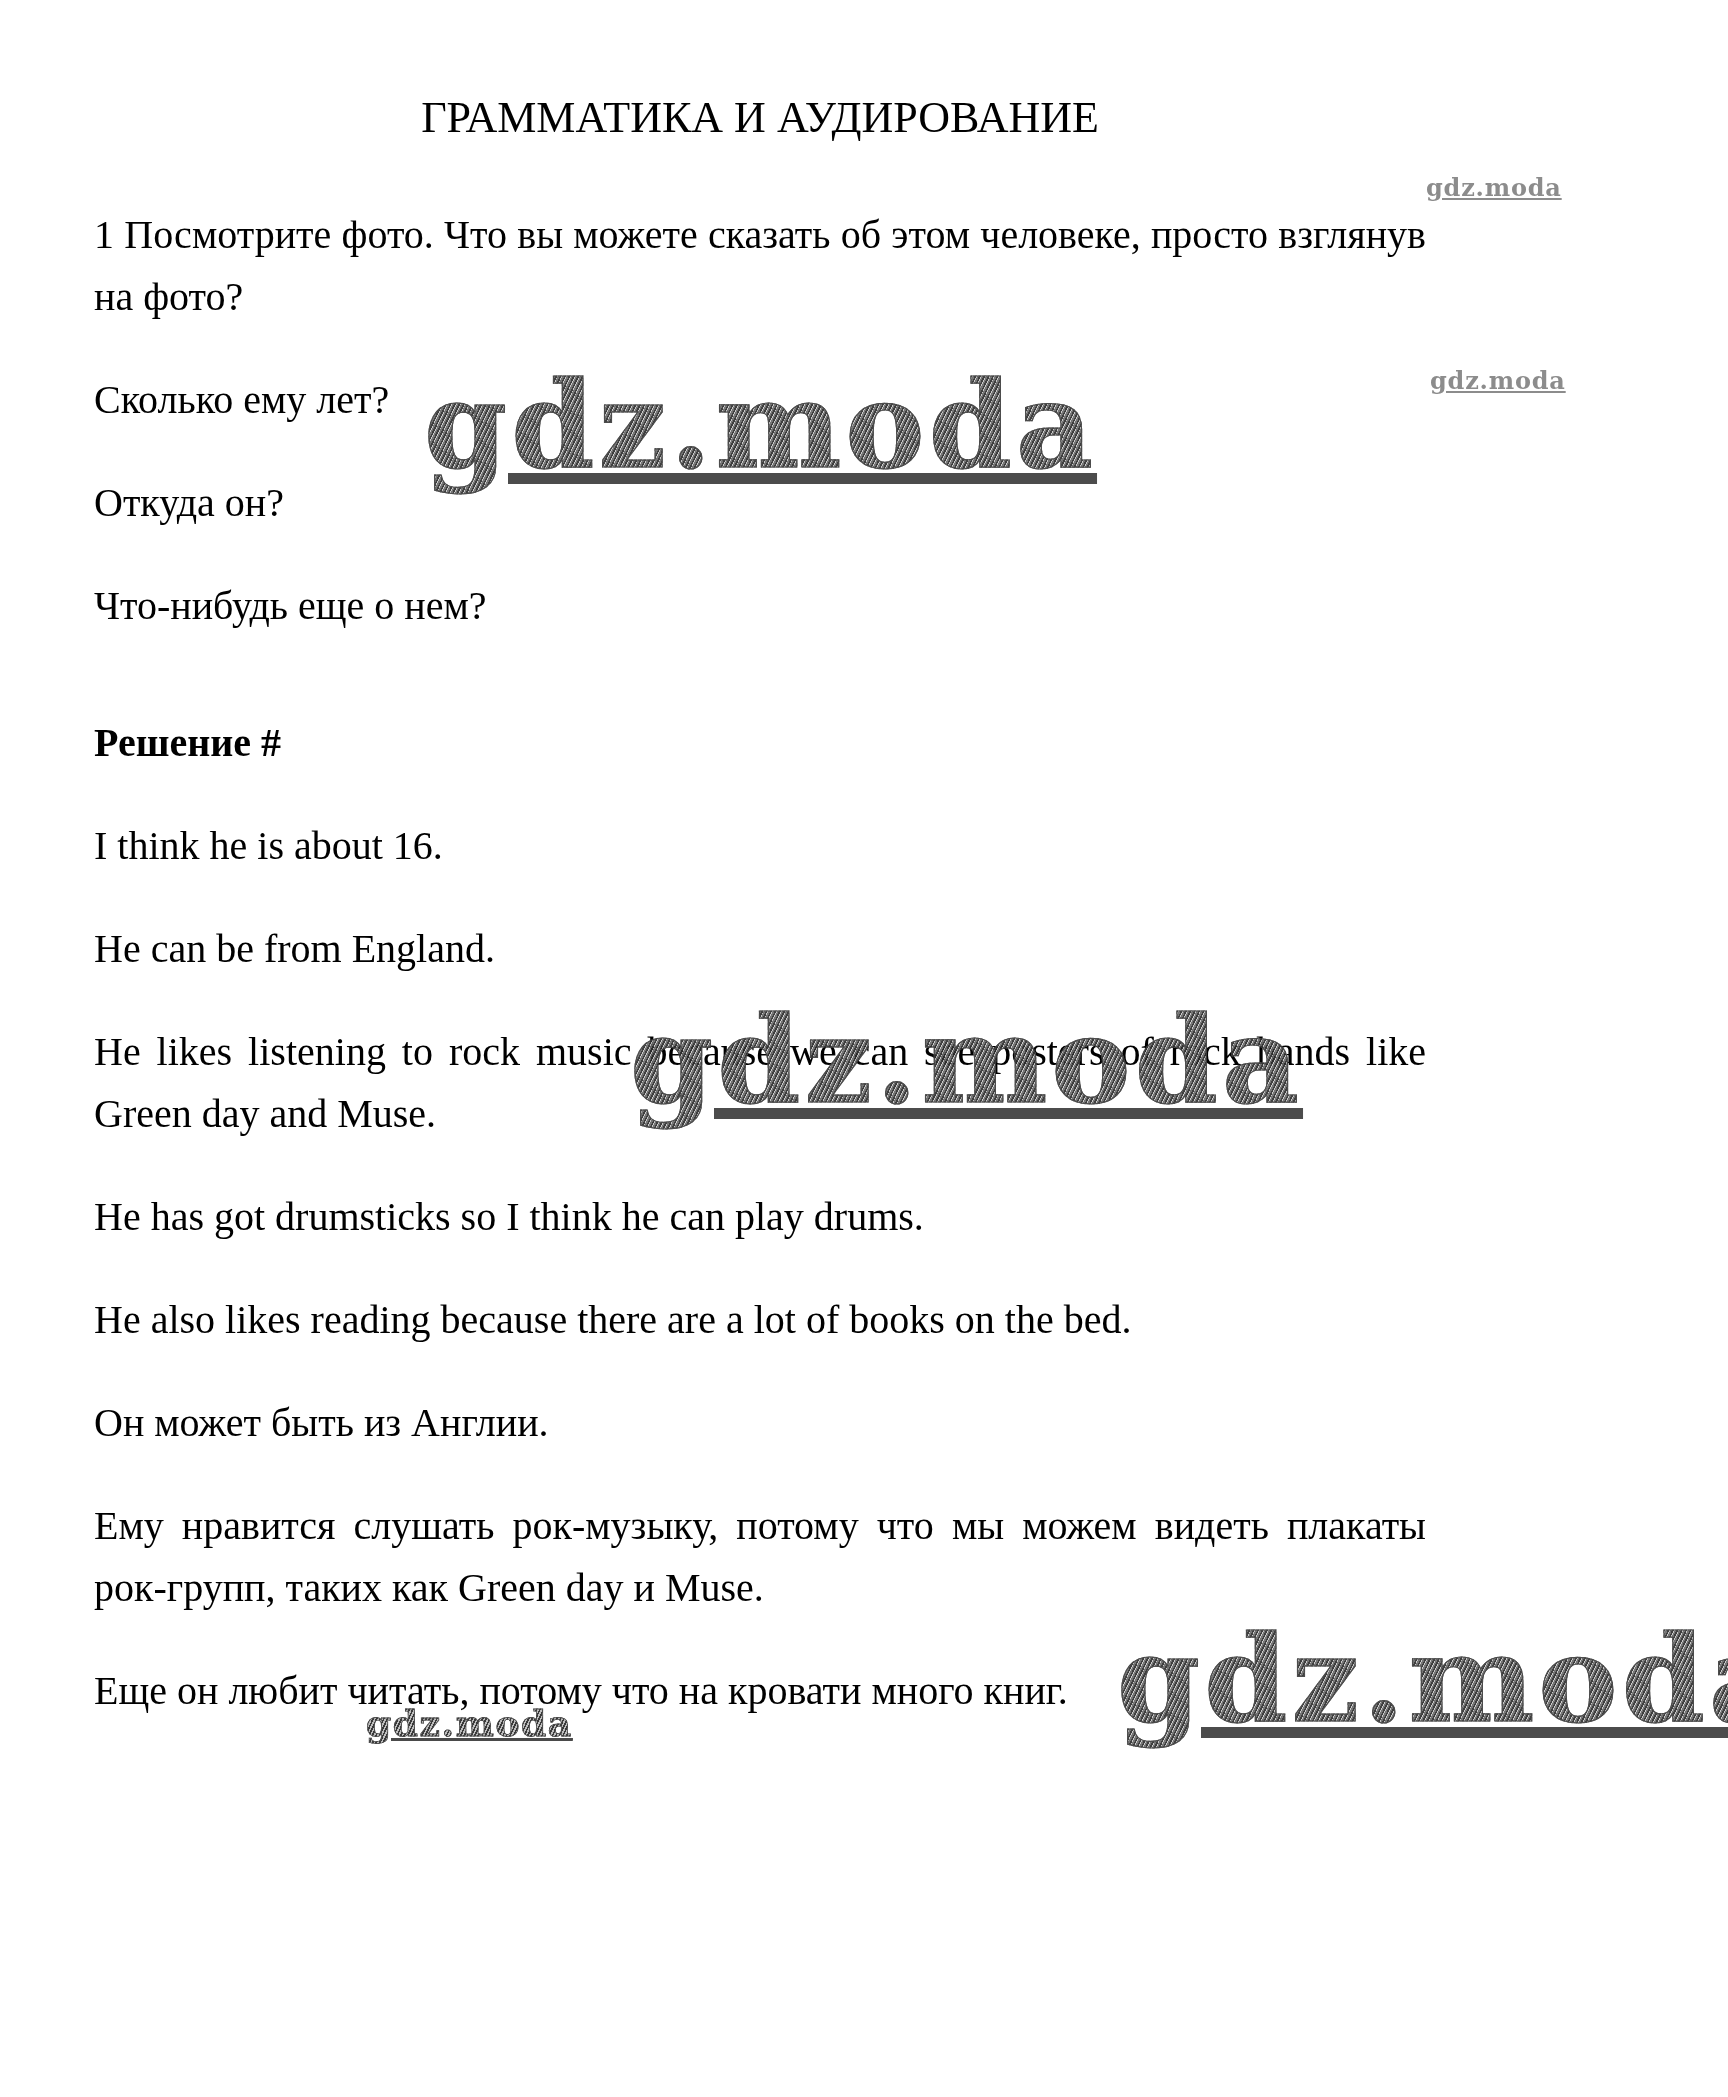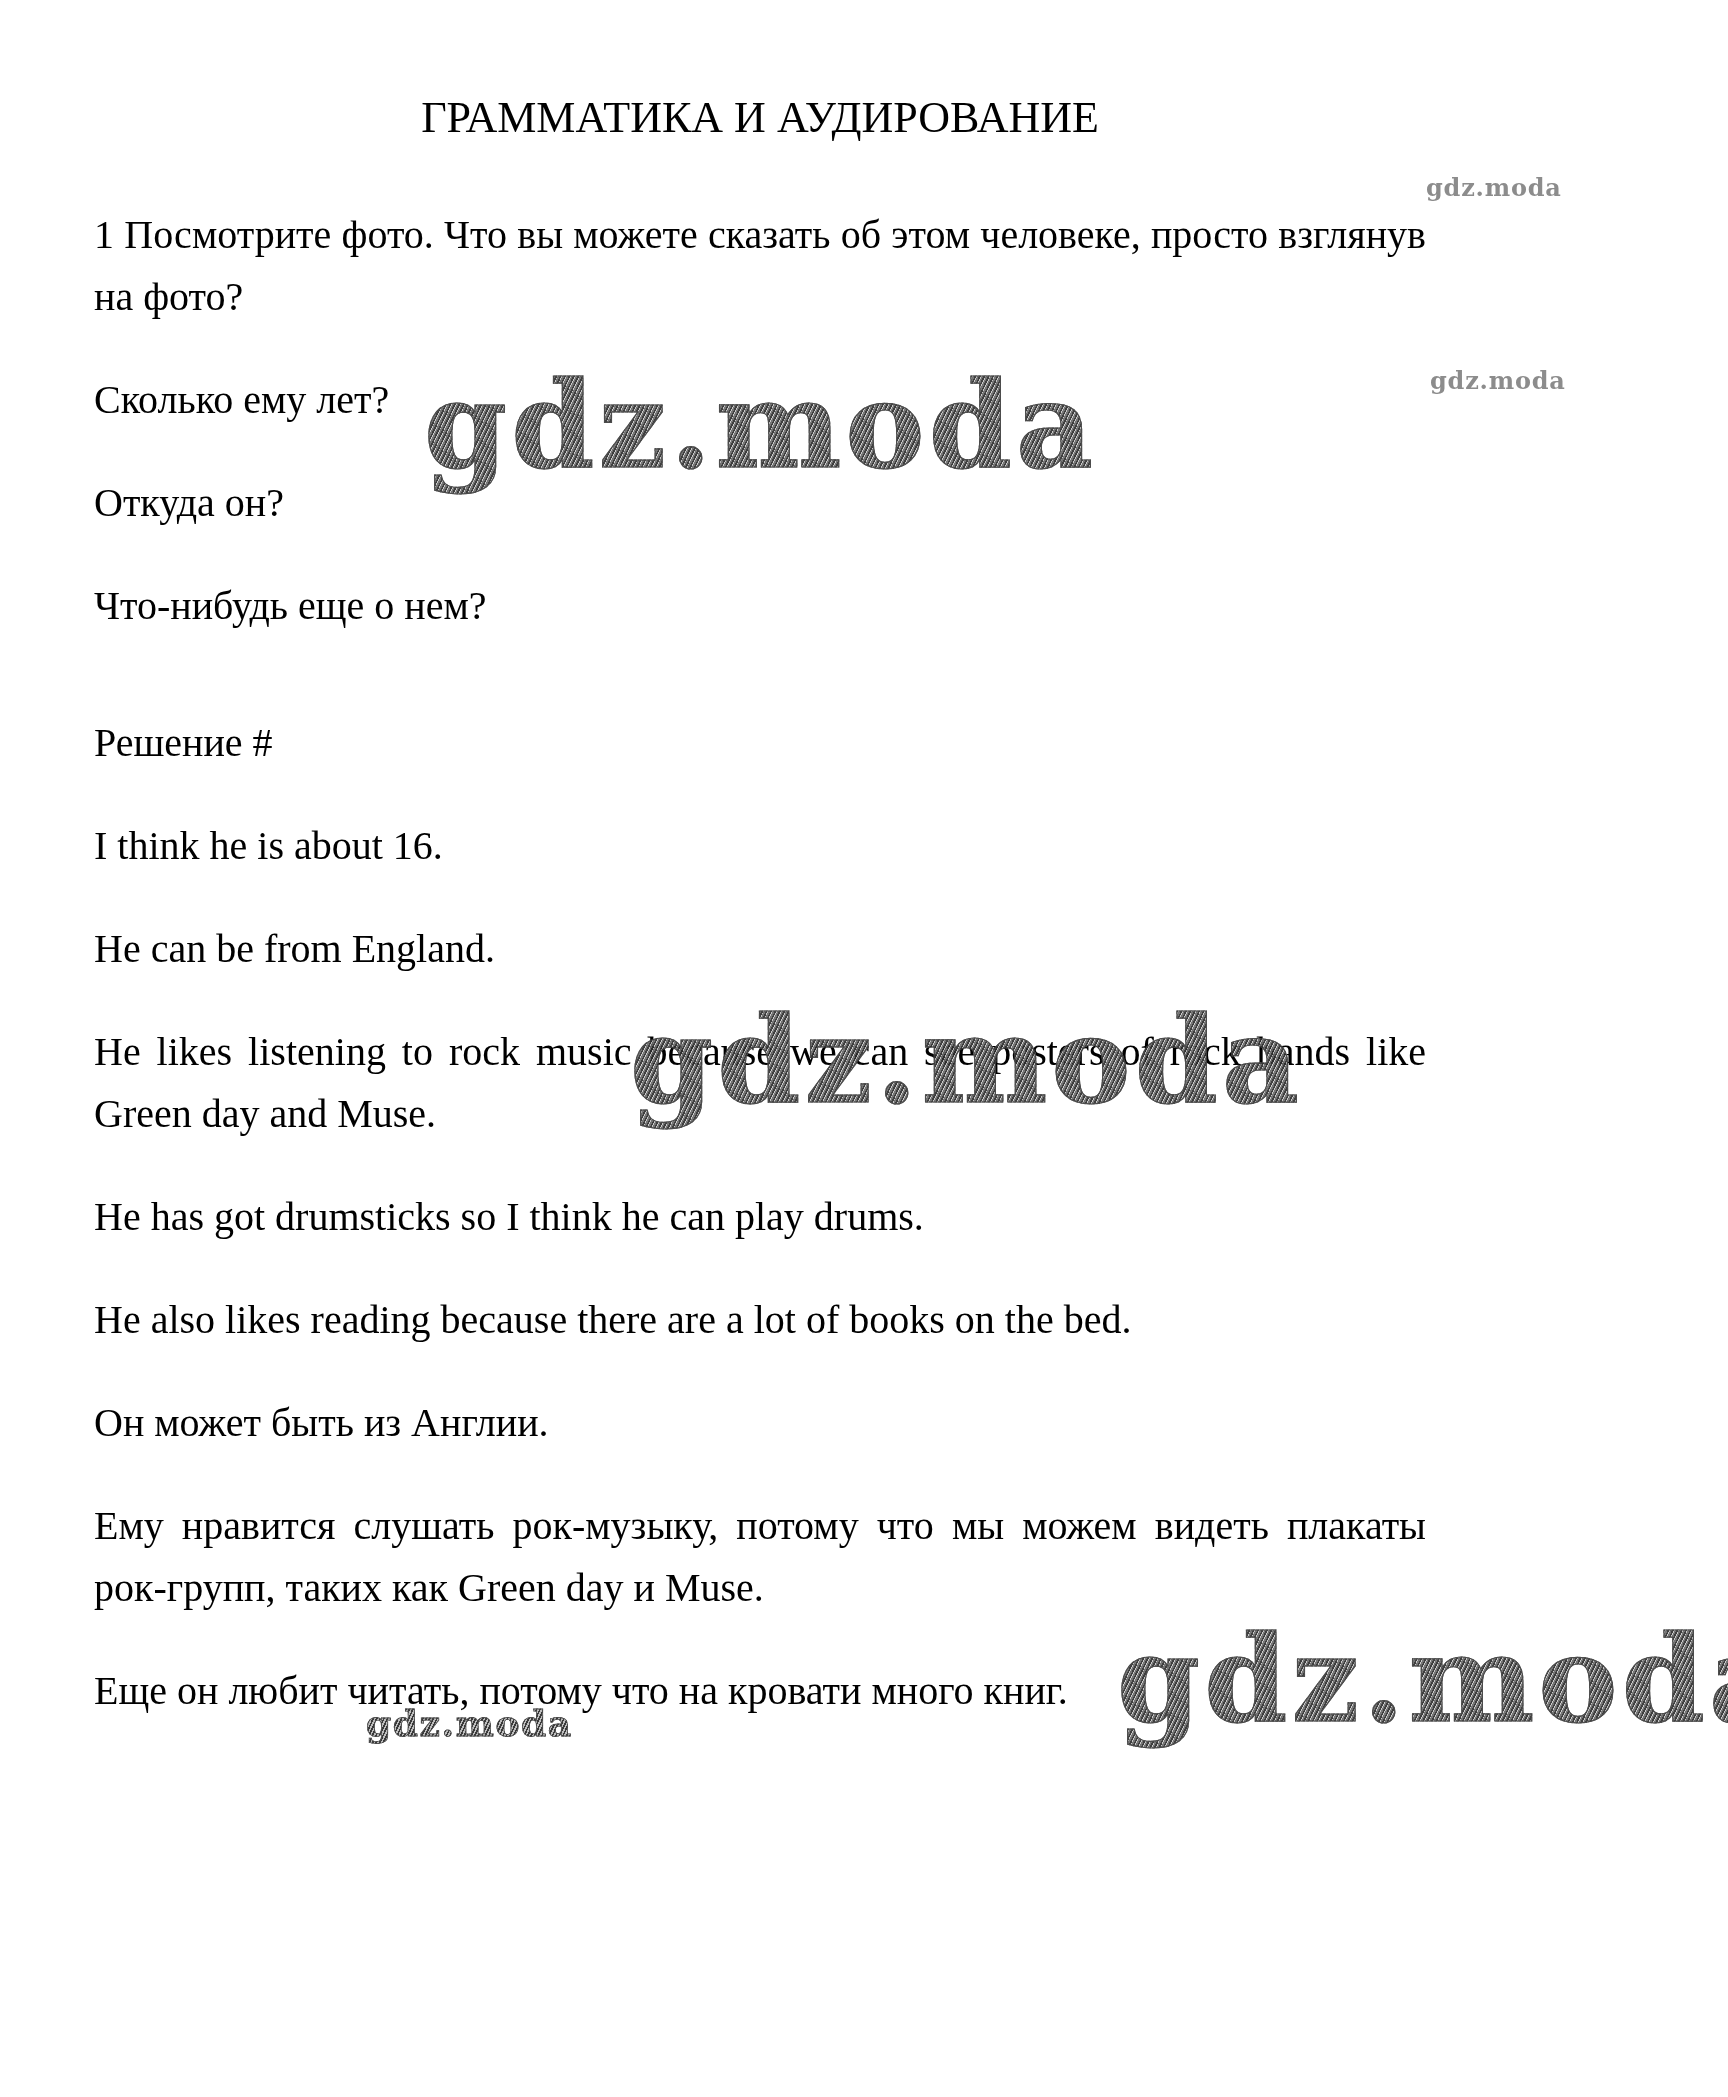--- a/index.html
+++ b/index.html
@@ -31,32 +31,33 @@
   }
   .para {
     font-size: 40px;
     line-height: 62px;
     margin: 0 0 41px 0;
     text-align: left;
   }
   .justify { text-align: justify; }
   .first-para { margin-top: 55px; }
   .heading {
-    font-weight: normal;
+    font-weight: bold;
     margin-top: 75px;
   }
   .ru-block-start { margin-top: 91px; }
 
   
   .wm {
     position: absolute;
     font-family: "DejaVu Serif", serif;
     font-weight: bold;
     white-space: nowrap;
     pointer-events: none;
+    text-decoration: underline;
   }
   .wm-big {
     font-size: 119px;
     letter-spacing: 4px;
     color: transparent;
     -webkit-text-stroke: 1.2px #3d3d3d;
     background: repeating-linear-gradient(115deg, #2f2f2f 0px, #2f2f2f 1.6px, #c4c4c4 1.6px, #c4c4c4 2.4px, #6a6a6a 2.4px, #6a6a6a 4px);
     -webkit-background-clip: text;
     background-clip: text;
     opacity: 0.92;

